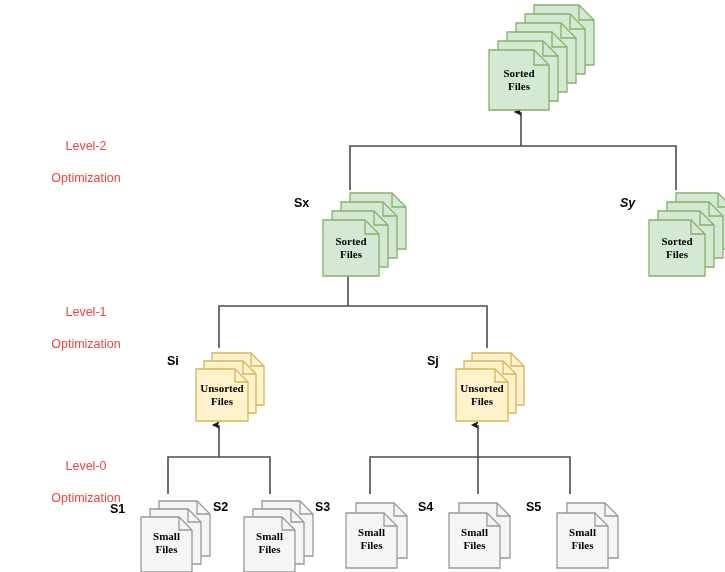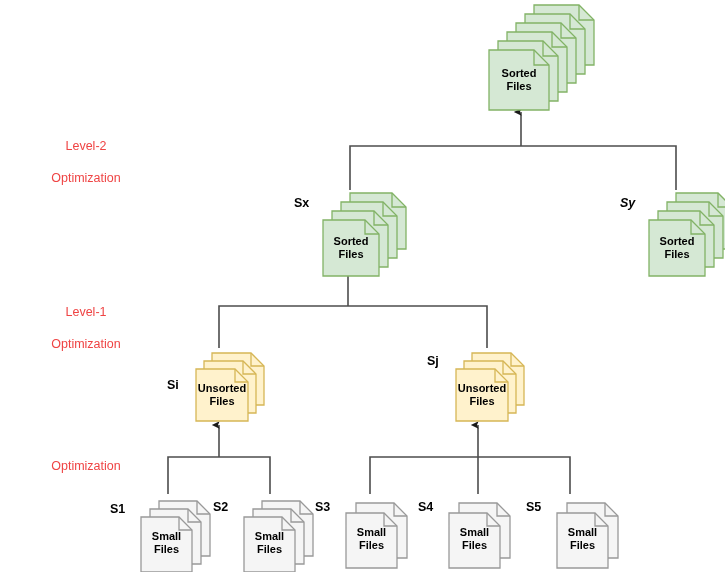--- a/index.html
+++ b/index.html
@@ -69,21 +69,21 @@
     flex-direction: column;
     align-items: center;
     justify-content: center;
     font-size: 11px;
     font-weight: bold;
     color: #000000;
     line-height: 13px;
     text-align: center;
     pointer-events: none;
   }
-  .sheet-label span { display: block; }
+  .sheet-label span { display: block; font-family: Liberation Serif, serif; }
 </style>
 </head>
 <body>
 
 <div id="canvas">
 
   <svg id="edges" viewBox="0 0 725 572" width="725" height="572">
     <defs>
       <marker id="arrowhead" markerWidth="9" markerHeight="9" refX="4.2" refY="7.6" orient="auto" markerUnits="userSpaceOnUse">
         <path d="M 4.2 0.4 L 8 8.2 L 4.2 6.6 L 0.4 8.2 Z" fill="#1a1a1a"></path>
@@ -116,20 +116,21 @@
     <div>Level-2</div>
     <div>Optimization</div>
   </div>
 
   <div class="level-label" style="left:16px; top:288px; width:140px;">
     <div>Level-1</div>
     <div>Optimization</div>
   </div>
 
   <div class="level-label" style="left:16px; top:442px; width:140px;">
+    <div>Level-0</div>
     <div>Optimization</div>
   </div>
 
   <div class="node" style="left:488px; top:4px; width:110px; height:106px;">
     <div class="stack">
       <div class="sheet" style="left:45px; top:0px;">
         <svg width="62" height="62" viewBox="0 0 62 62">
             <path d="M1 1 H46 L61 16 V61 H1 Z" fill="#d5e8d4" stroke="#82b366" stroke-width="1.3"></path>
             <path d="M46 1 V16 H61" fill="none" stroke="#82b366" stroke-width="1.3"></path>
           </svg>
@@ -233,21 +234,21 @@
           </svg>
       </div>
     </div>
     <div class="sheet-label" style="left:0px; top:27px; width:58px; height:58px;">
       <span>Sorted</span>
       <span>Files</span>
     </div>
   </div>
 
   <div class="node" style="left:195px; top:352px; width:80px; height:70px;">
-    <div class="node-tag" style="left:-28px; top:2px; width:22px;margin-top:24px;">Si</div>
+    <div class="node-tag" style="left:-28px; top:2px; width:22px;">Si</div>
     <div class="stack">
       <div class="sheet" style="left:16px; top:0px;">
         <svg width="54" height="54" viewBox="0 0 54 54">
             <path d="M1 1 H40 L53 14 V53 H1 Z" fill="#fff2cc" stroke="#d6b656" stroke-width="1.3"></path>
             <path d="M40 1 V14 H53" fill="none" stroke="#d6b656" stroke-width="1.3"></path>
           </svg>
       </div>
       <div class="sheet" style="left:8px; top:8px;">
         <svg width="54" height="54" viewBox="0 0 54 54">
             <path d="M1 1 H40 L53 14 V53 H1 Z" fill="#fff2cc" stroke="#d6b656" stroke-width="1.3"></path>

